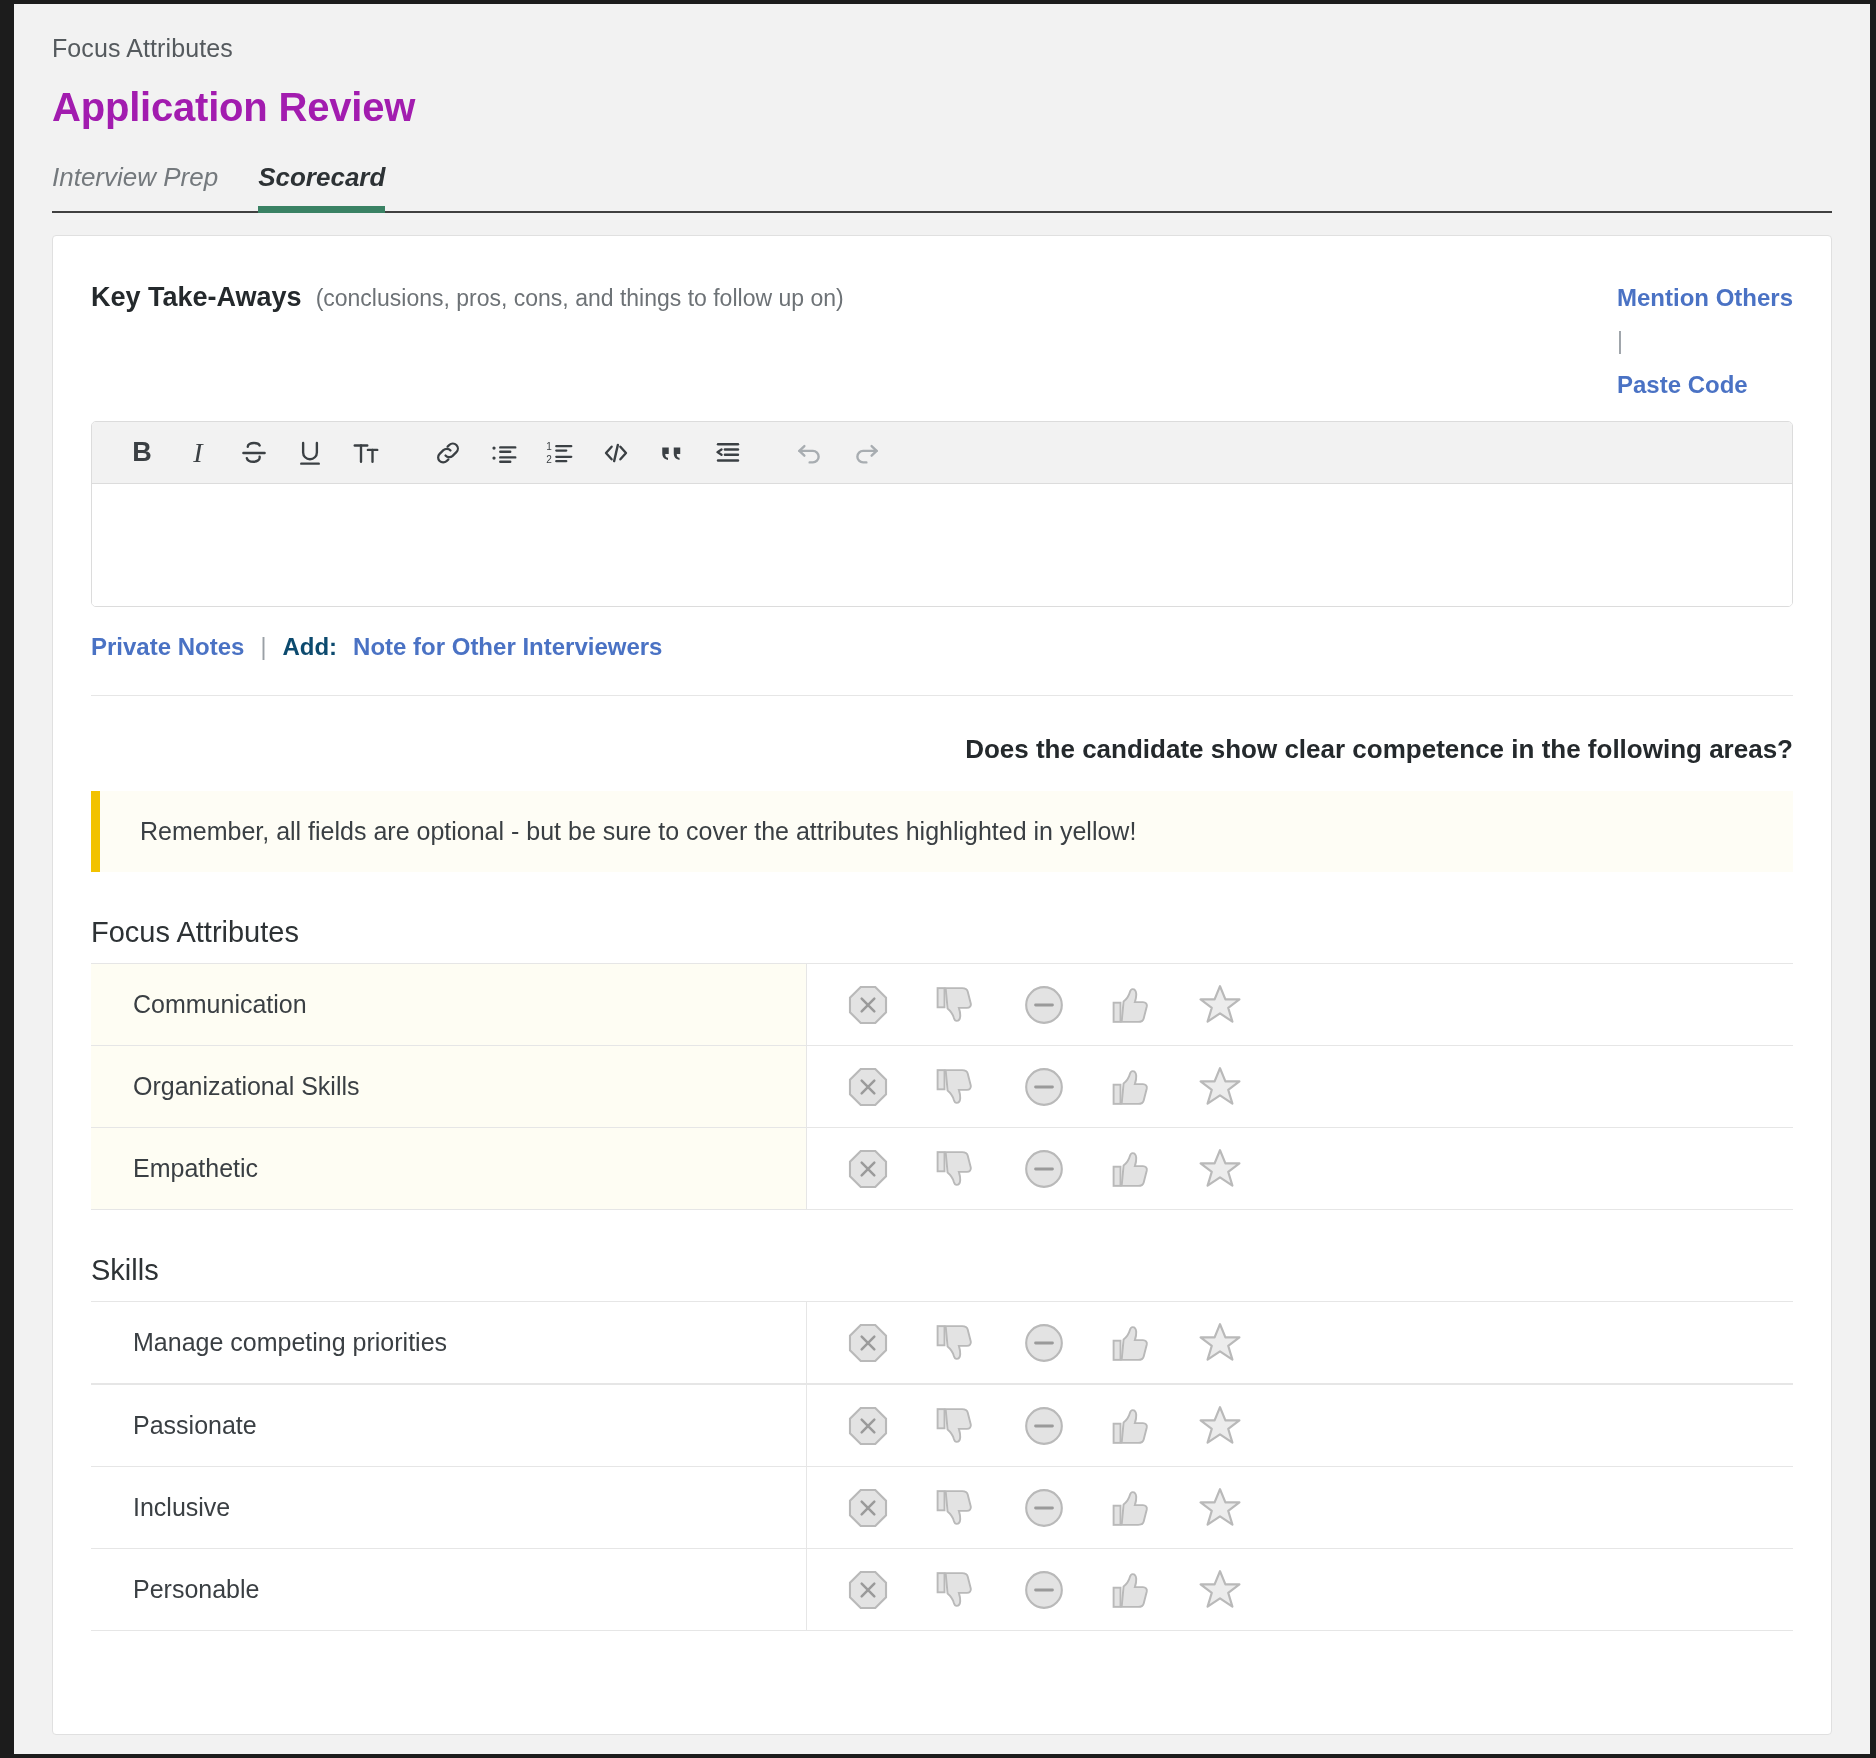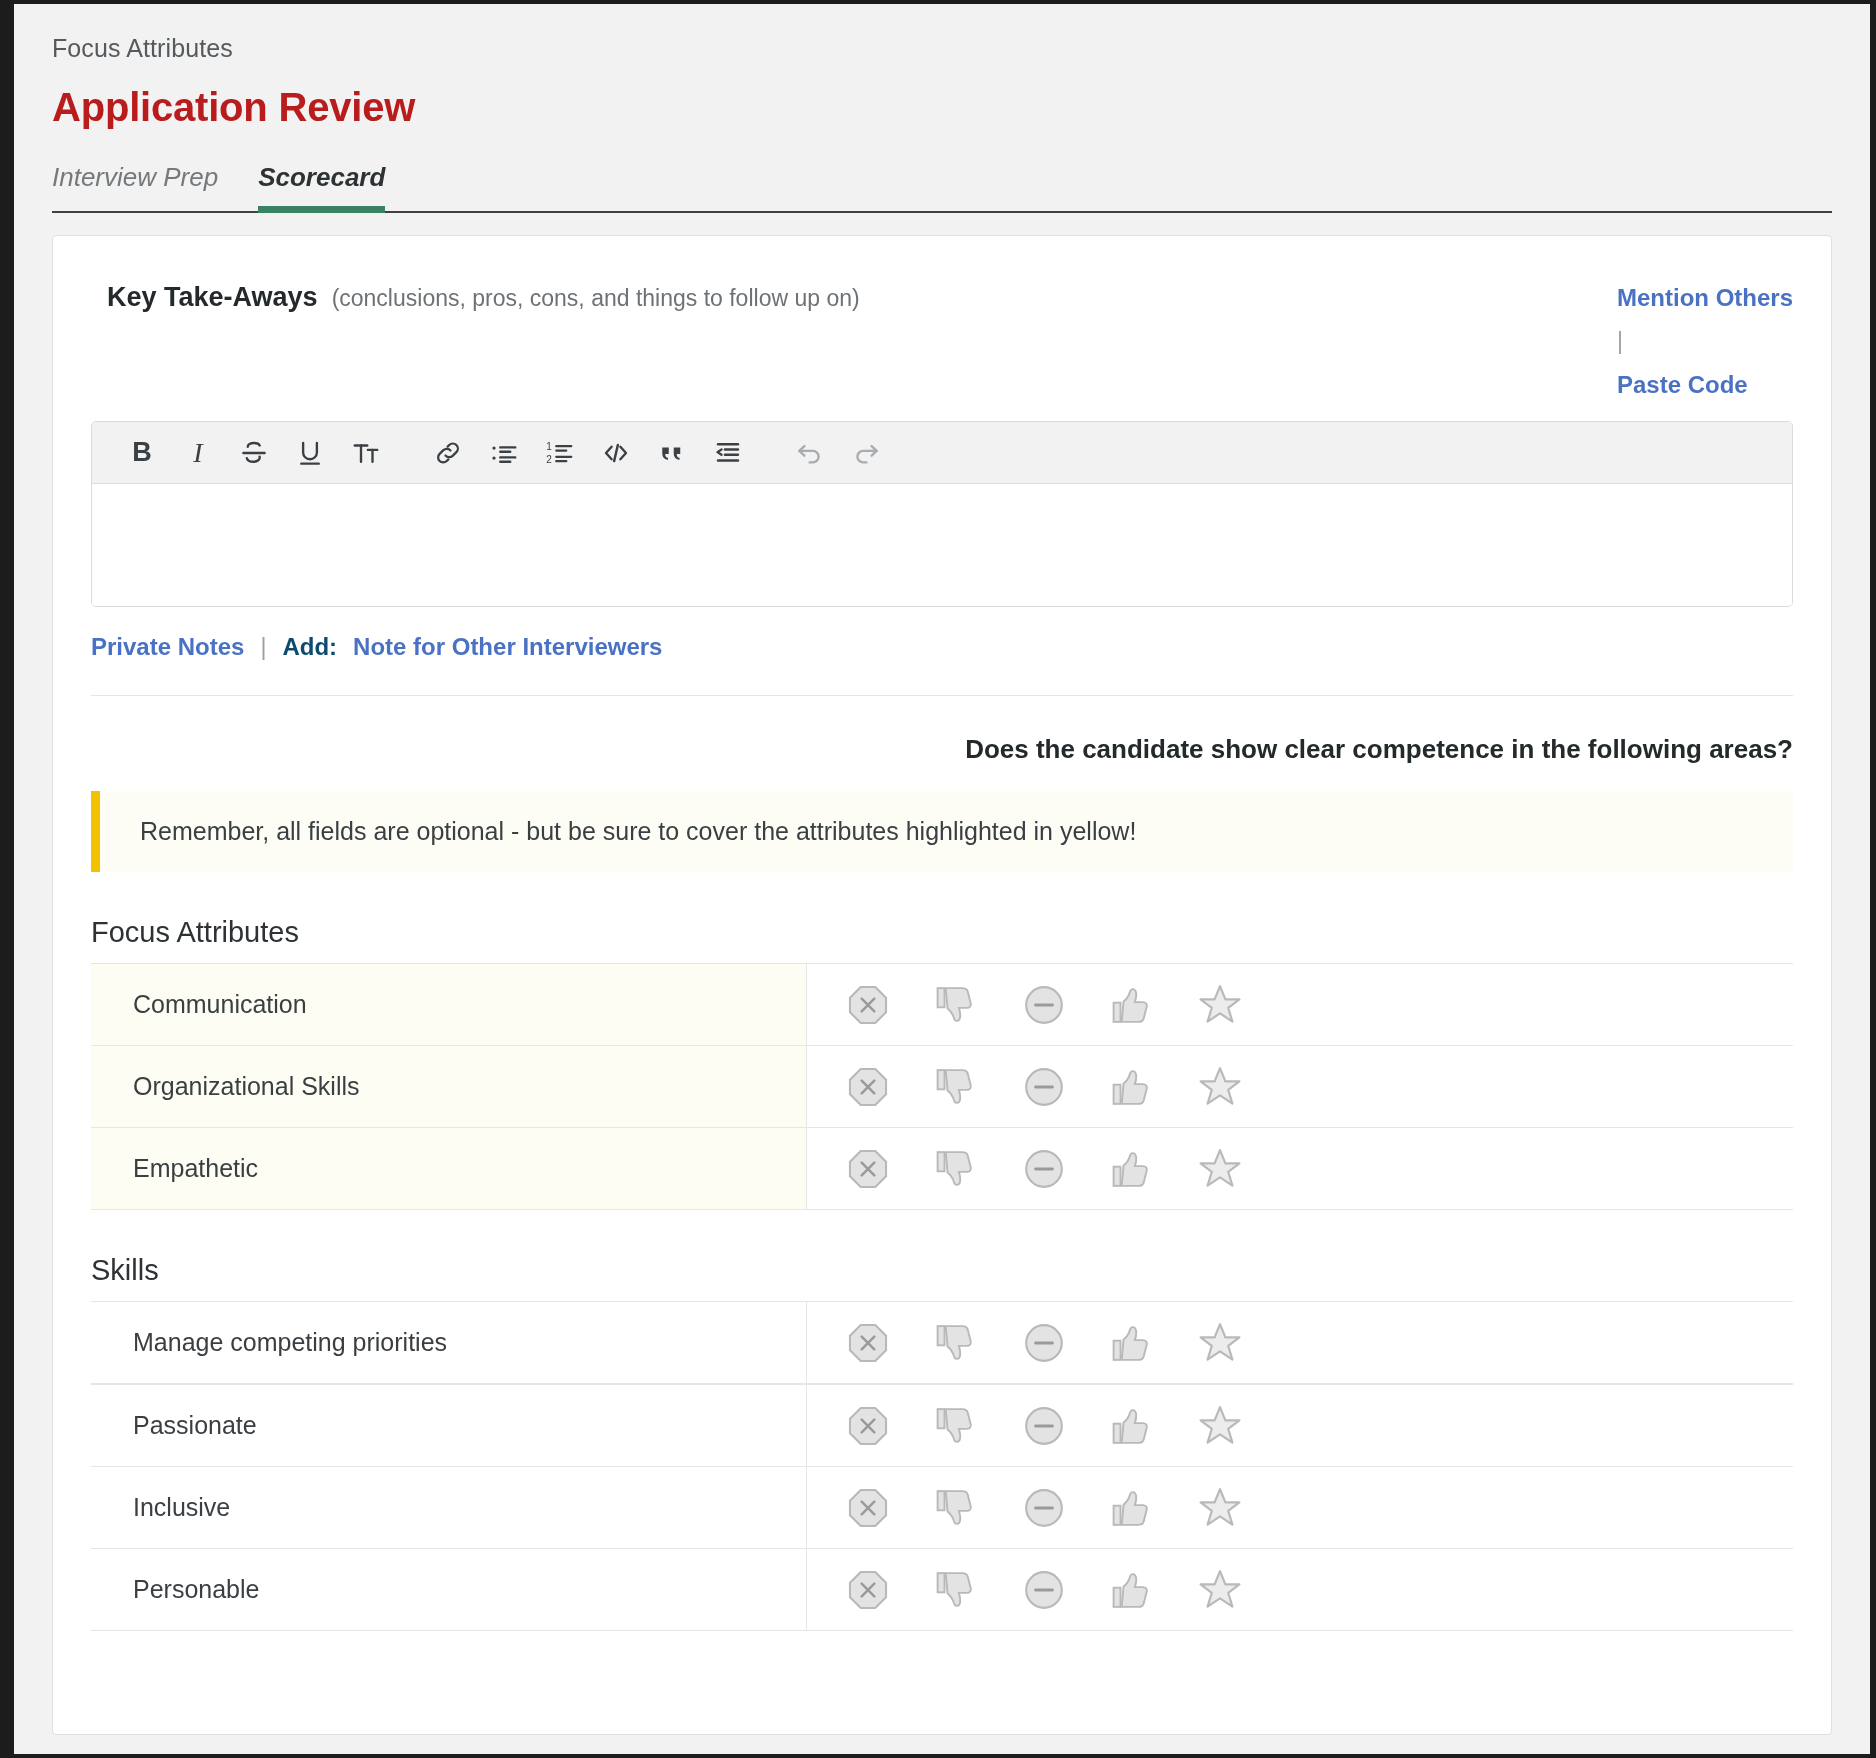--- a/index.html
+++ b/index.html
@@ -29,21 +29,21 @@
     padding: 30px 0 0 38px;
   }
   .breadcrumb {
     font-size: 25px;
     color: #555a5e;
     letter-spacing: .1px;
   }
   .page-title {
     font-size: 40px;
     font-weight: bold;
-    color: #b91c1c;
+    color: #a21caf;
     margin-top: 22px;
     letter-spacing: -.2px;
   }
 
   .tabs {
     margin-top: 32px;
     display: flex;
     align-items: flex-end;
     gap: 0;
     border-bottom: 2px solid #404040;
@@ -78,21 +78,20 @@
     border-radius: 4px;
     padding: 0 38px;
     min-height: 1500px;
   }
 
   .kta-row {
     display: flex;
     align-items: baseline;
     justify-content: space-between;
     padding: 46px 0 22px 0;
-    margin-left: 16px;
   }
   .kta-left { display: flex; align-items: baseline; gap: 14px; }
   .kta-title { font-size: 27px; font-weight: bold; color: #24292c; }
   .kta-sub { font-size: 23px; color: #6d7276; }
   .kta-links { display: flex; align-items: baseline; gap: 16px; flex-direction: column; }
   .link {
     color: #4a72c4;
     font-size: 24px;
     font-weight: 600;
     cursor: pointer;

